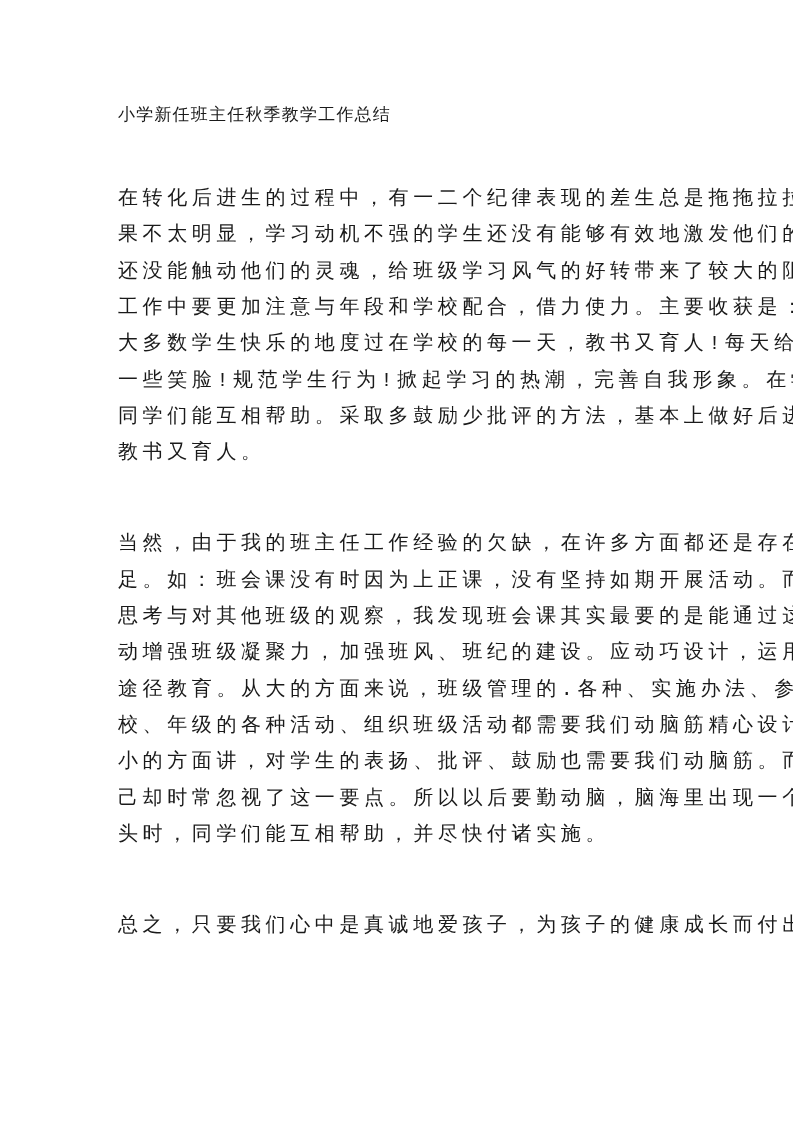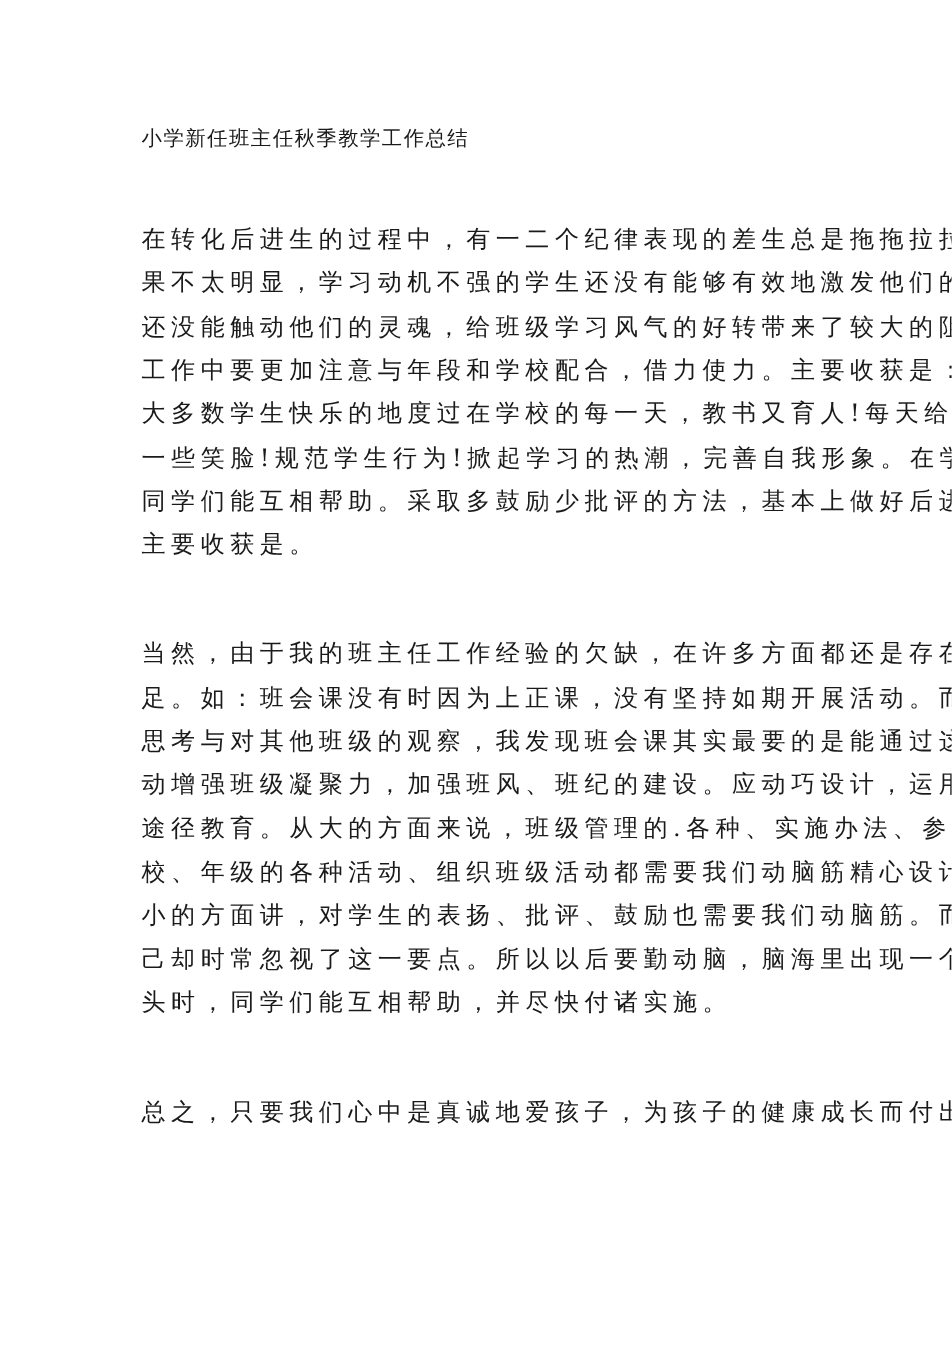--- a/index.html
+++ b/index.html
@@ -1,38 +1,38 @@
 <!DOCTYPE html>
 <html><head>
 <meta charset="utf-8">
 <style>
   html, body { margin:0; padding:0; background:#ffffff; }
   body { width:793px; height:1122px; position:relative; overflow:hidden;
          font-family: "DejaVu Serif", "Liberation Serif", serif; color:#1a1a1a; }
-  .page { position:absolute; left:0; top:0; width:744px; height:1122px; background:#fff; }
+  .page { position:absolute; left:0; top:0; width:744px; height:1122px; background:#fff;font-family:Liberation Mono, monospace; }
   .title { position:absolute; left:118px; top:104px; font-size:17px; line-height:24px;
            letter-spacing:1.2px; white-space:nowrap; }
   .line { position:absolute; left:118px; font-size:20px; line-height:26px;
           letter-spacing:4.6px; white-space:nowrap; }
 </style>
 </head>
 <body>
 
 <div class="page">
   <div class="title" style="top:104px">小学新任班主任秋季教学工作总结</div>
 
   <div>
     <div class="line" style="top:186px">在转化后进生的过程中，有一二个纪律表现的差生总是拖拖拉拉，效</div>
     <div class="line" style="top:222px">果不太明显，学习动机不强的学生还没有能够有效地激发他们的斗志，</div>
     <div class="line" style="top:259px">还没能触动他们的灵魂，给班级学习风气的好转带来了较大的阻力。</div>
     <div class="line" style="top:295px">工作中要更加注意与年段和学校配合，借力使力。主要收获是：能让</div>
     <div class="line" style="top:331px">大多数学生快乐的地度过在学校的每一天，教书又育人!每天给孩子</div>
     <div class="line" style="top:368px">一些笑脸!规范学生行为!掀起学习的热潮，完善自我形象。在学习中</div>
     <div class="line" style="top:404px">同学们能互相帮助。采取多鼓励少批评的方法，基本上做好后进生的</div>
-    <div class="line" style="top:440px">主要收获是。</div>
+    <div class="line" style="top:440px">教书又育人。</div>
   </div>
 
   <div>
     <div class="line" style="top:531px">当然，由于我的班主任工作经验的欠缺，在许多方面都还是存在着不</div>
     <div class="line" style="top:568px">足。如：班会课没有时因为上正课，没有坚持如期开展活动。而通过</div>
     <div class="line" style="top:604px">思考与对其他班级的观察，我发现班会课其实最要的是能通过这些活</div>
     <div class="line" style="top:640px">动增强班级凝聚力，加强班风、班纪的建设。应动巧设计，运用多种</div>
     <div class="line" style="top:677px">途径教育。从大的方面来说，班级管理的.各种、实施办法、参加学</div>
     <div class="line" style="top:713px">校、年级的各种活动、组织班级活动都需要我们动脑筋精心设计;从</div>
     <div class="line" style="top:749px">小的方面讲，对学生的表扬、批评、鼓励也需要我们动脑筋。而我自</div>

